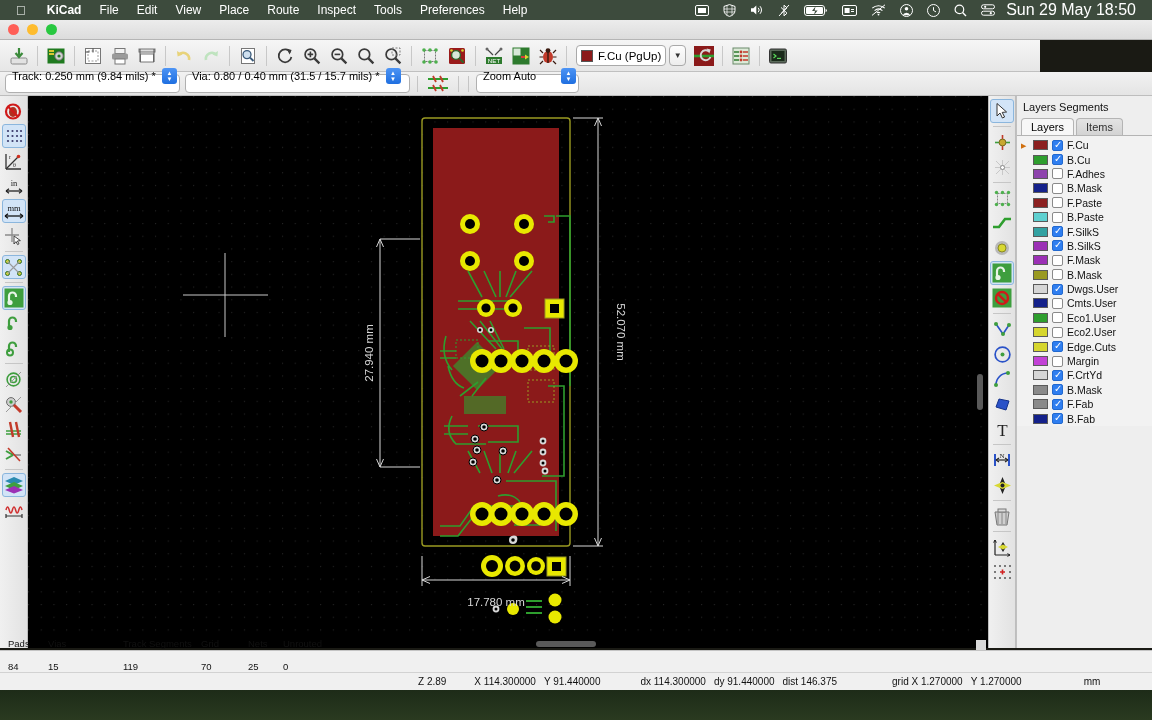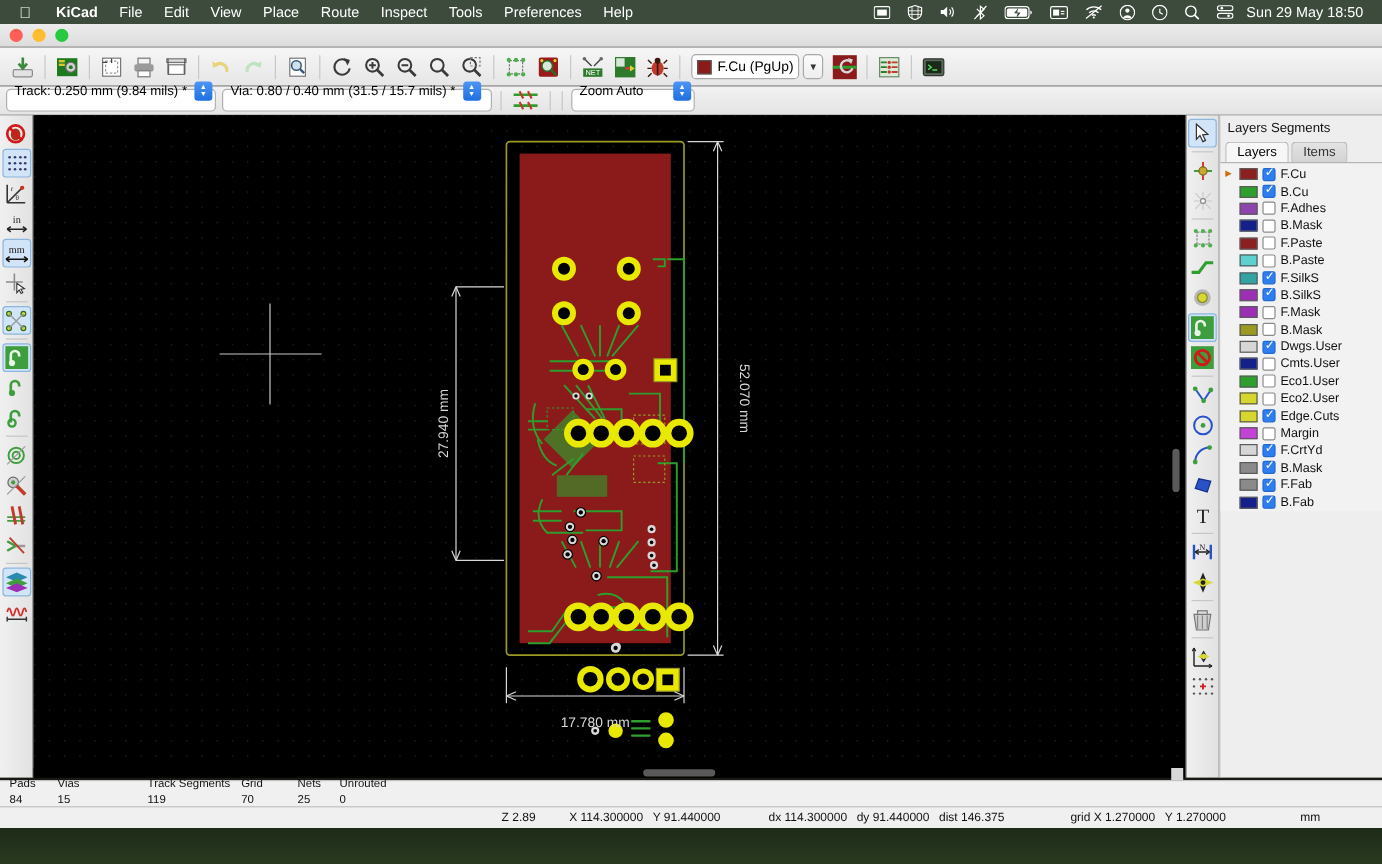--- a/index.html
+++ b/index.html
@@ -16,37 +16,37 @@
     background: #3d4b3d; display: flex; align-items: center;
     color: #ffffff; font-size: 12px;
   }
   .menubar .apple { padding: 0 12px 0 16px; font-size: 13px; line-height: 1; }
   .menubar .mi { padding: 0 9px; white-space: nowrap; }
   .menubar .mi.app-name { font-weight: bold; }
   .menubar .right { margin-left: auto; display: flex; align-items: center; padding-right: 8px; }
   .menubar .right .ic {
     padding: 0 7px; display: flex; align-items: center; justify-content: center;
   }
-  .menubar .right .clock { padding: 0 8px 0 4px; white-space: nowrap; font-size: 12px; }
+  .menubar .right .clock { padding: 0 8px 0 4px; white-space: nowrap; font-size: 16px; }
   .mb-svg { display: block; }
 
   
   .titlebar {
     position: absolute; top: 20px; left: 0; width: 1152px; height: 20px;
     background: linear-gradient(#ececec, #dcdcdc); border-bottom: 1px solid #b5b5b5;
     display: flex; align-items: center; padding-left: 8px; gap: 8px;
   }
   .dot { width: 11px; height: 11px; border-radius: 50%; }
   .dot.r { background: #ff5f57; }
   .dot.y { background: #febc2e; }
   .dot.g { background: #28c840; }
 
   
   .toolbar-top {
-    position: absolute; top: 40px; left: 0; width: 1152px; height: 32px;
+    position: absolute; top: 40px; left: 0; width: 1040px; height: 32px;
     background: linear-gradient(#f6f6f6, #e6e6e6); border-bottom: 1px solid #c0c0c0;
     display: flex; align-items: center; padding-left: 6px; gap: 1px;
   }
   .tb-btn {
     width: 26px; height: 26px; display: flex; align-items: center; justify-content: center;
     border-radius: 3px;
   }
   .tb-sep { width: 1px; height: 20px; background: #c8c8c8; margin: 0 4px; }
 
   .layer-combo {
@@ -153,21 +153,21 @@
   }
   .lp-name { font-size: 10.5px; color: #111; white-space: nowrap; }
 
   
   .status-stats {
     position: absolute; top: 650px; left: 0; width: 1152px; height: 22px;
     background: #f0f0f0; border-top: 1px solid #c4c4c4;
     display: flex; align-items: flex-end; padding-left: 8px;
   }
   .stat { display: flex; flex-direction: column; font-size: 9.5px; color: #111; line-height: 10px; }
-  .stat .v { margin-top: 3px; }
+  .stat .v { margin-top: 13px; }
   .status-coords {
     position: absolute; top: 672px; left: 0; width: 1152px; height: 18px;
     background: #f0f0f0; border-top: 1px solid #d2d2d2;
     display: flex; align-items: center; font-size: 10px; color: #111;
   }
   .status-coords .grp { white-space: nowrap; }
 
   .desktop-strip {
     position: absolute; top: 690px; left: 0; width: 1152px; height: 30px;
     background: linear-gradient(#1d2b18, #2a3a20);

